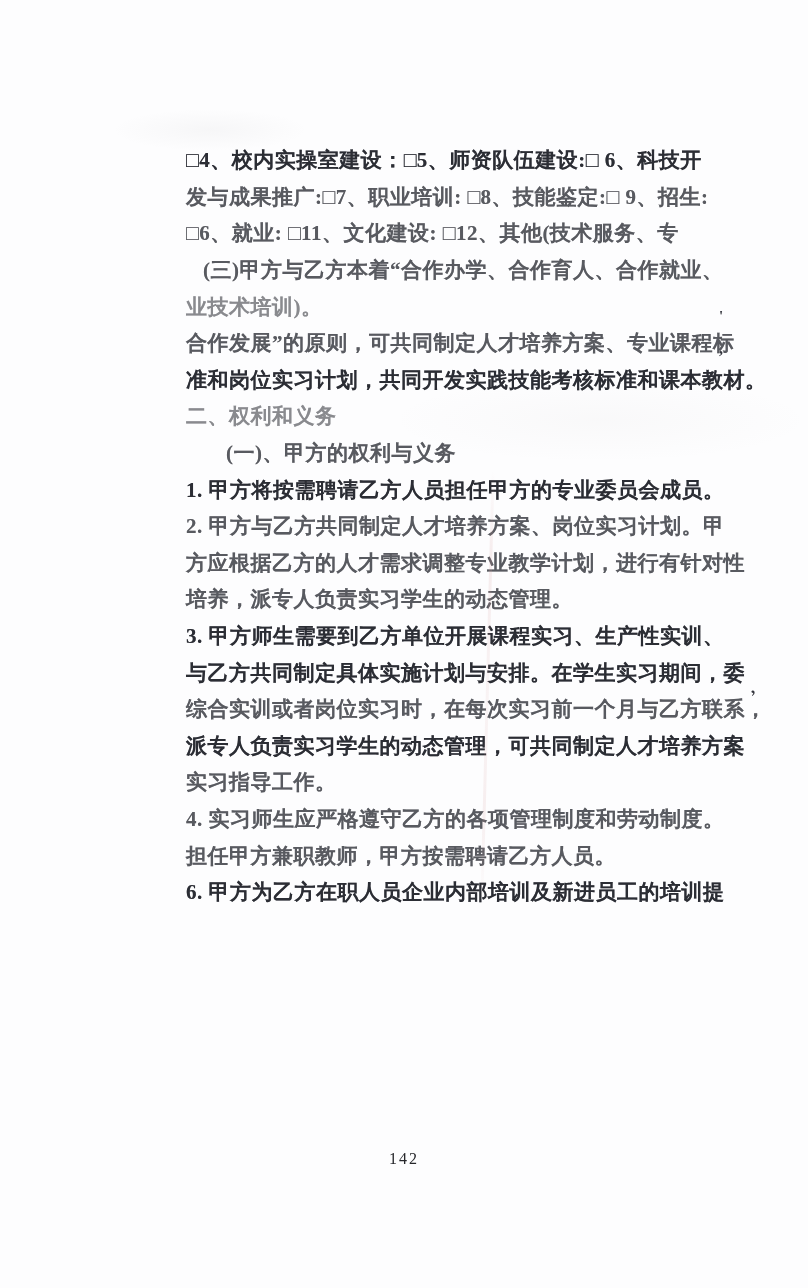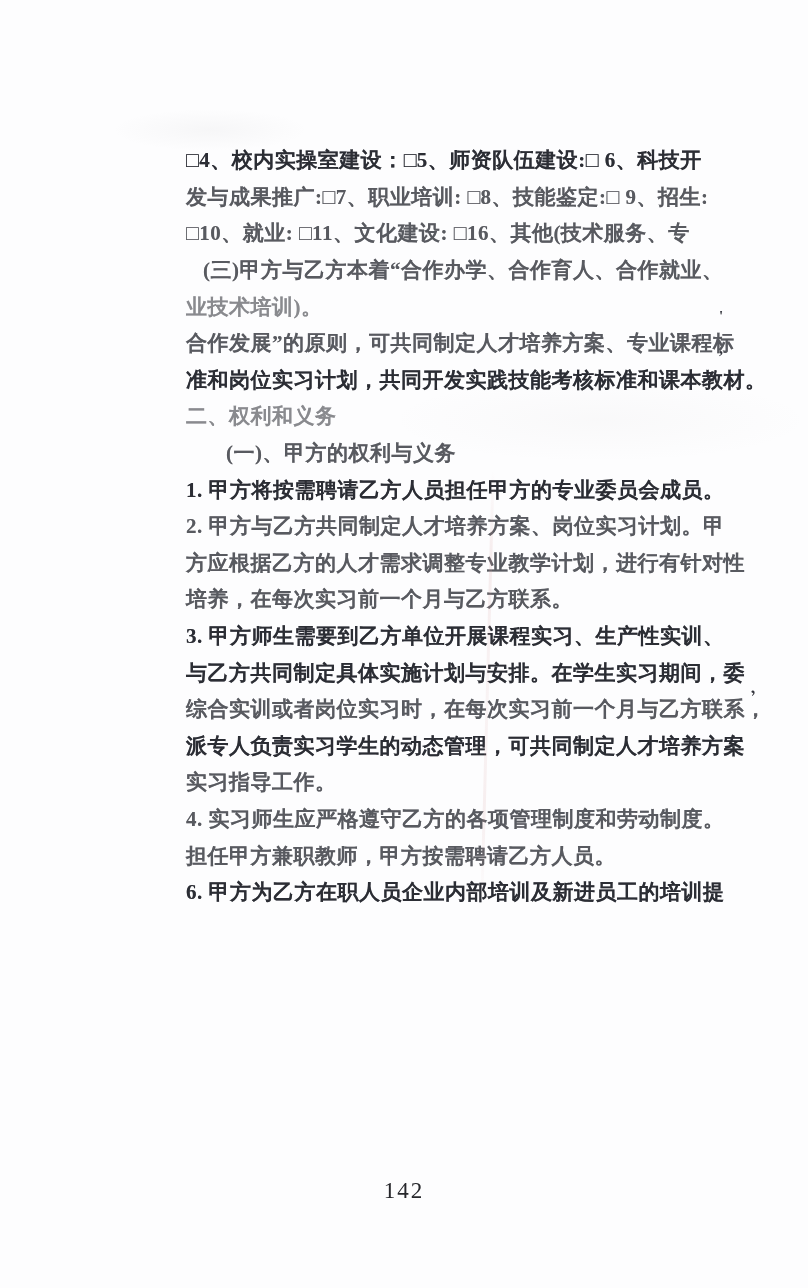--- a/index.html
+++ b/index.html
@@ -42,24 +42,23 @@
   .indent-2 { padding-left: 40px; }
   .tone-dark  { opacity: 1; }
   .tone-mid   { opacity: 0.78; }
   .tone-light { opacity: 0.55; }
   .page-number {
     position: absolute;
     left: 0;
     right: 0;
     top: 1150px;
     text-align: center;
-    font-size: 23px;
+    font-size: 16px;
     letter-spacing: 2px;
     color: #26272b;
-    margin-top: 28px;
   }
   .scan-artifact {
     position: absolute;
     font-size: 15px;
     font-weight: 700;
     color: #33353d;
   }
   .artifact-0 { left: 719px; top: 308px; }
   .artifact-1 { left: 719px; top: 340px; font-size: 16px; }
   .artifact-2 { left: 750px; top: 678px; font-size: 17px; transform: rotate(-15deg); }
@@ -79,31 +78,31 @@
   }
 </style>
 </head>
 <body style="background: rgb(253, 253, 254);">
 
 <div class="scan-page">
 
   <div class="text-block">
       <div class="doc-line indent-0 tone-dark">□4、校内实操室建设：□5、师资队伍建设:□ 6、科技开</div>
       <div class="doc-line indent-0 tone-mid">发与成果推广:□7、职业培训: □8、技能鉴定:□ 9、招生:</div>
-      <div class="doc-line indent-0 tone-mid">□10、就业: □11、文化建设: □16、其他(技术服务、专</div>
+      <div class="doc-line indent-0 tone-mid">□6、就业: □11、文化建设: □12、其他(技术服务、专</div>
       <div class="doc-line indent-1 tone-mid">(三)甲方与乙方本着“合作办学、合作育人、合作就业、</div>
       <div class="doc-line indent-0 tone-light">业技术培训)。</div>
       <div class="doc-line indent-0 tone-mid">合作发展”的原则，可共同制定人才培养方案、专业课程标</div>
       <div class="doc-line indent-0 tone-dark">准和岗位实习计划，共同开发实践技能考核标准和课本教材。</div>
       <div class="doc-line indent-0 tone-light">二、权利和义务</div>
       <div class="doc-line indent-2 tone-mid">(一)、甲方的权利与义务</div>
       <div class="doc-line indent-0 tone-dark">1. 甲方将按需聘请乙方人员担任甲方的专业委员会成员。</div>
       <div class="doc-line indent-0 tone-mid">2. 甲方与乙方共同制定人才培养方案、岗位实习计划。甲</div>
       <div class="doc-line indent-0 tone-mid">方应根据乙方的人才需求调整专业教学计划，进行有针对性</div>
-      <div class="doc-line indent-0 tone-mid">培养，在每次实习前一个月与乙方联系。</div>
+      <div class="doc-line indent-0 tone-mid">培养，派专人负责实习学生的动态管理。</div>
       <div class="doc-line indent-0 tone-dark">3. 甲方师生需要到乙方单位开展课程实习、生产性实训、</div>
       <div class="doc-line indent-0 tone-dark">与乙方共同制定具体实施计划与安排。在学生实习期间，委</div>
       <div class="doc-line indent-0 tone-mid">综合实训或者岗位实习时，在每次实习前一个月与乙方联系，</div>
       <div class="doc-line indent-0 tone-dark">派专人负责实习学生的动态管理，可共同制定人才培养方案</div>
       <div class="doc-line indent-0 tone-mid">实习指导工作。</div>
       <div class="doc-line indent-0 tone-mid">4. 实习师生应严格遵守乙方的各项管理制度和劳动制度。</div>
       <div class="doc-line indent-0 tone-mid">担任甲方兼职教师，甲方按需聘请乙方人员。</div>
       <div class="doc-line indent-0 tone-dark">6. 甲方为乙方在职人员企业内部培训及新进员工的培训提</div>
     </div>
 

